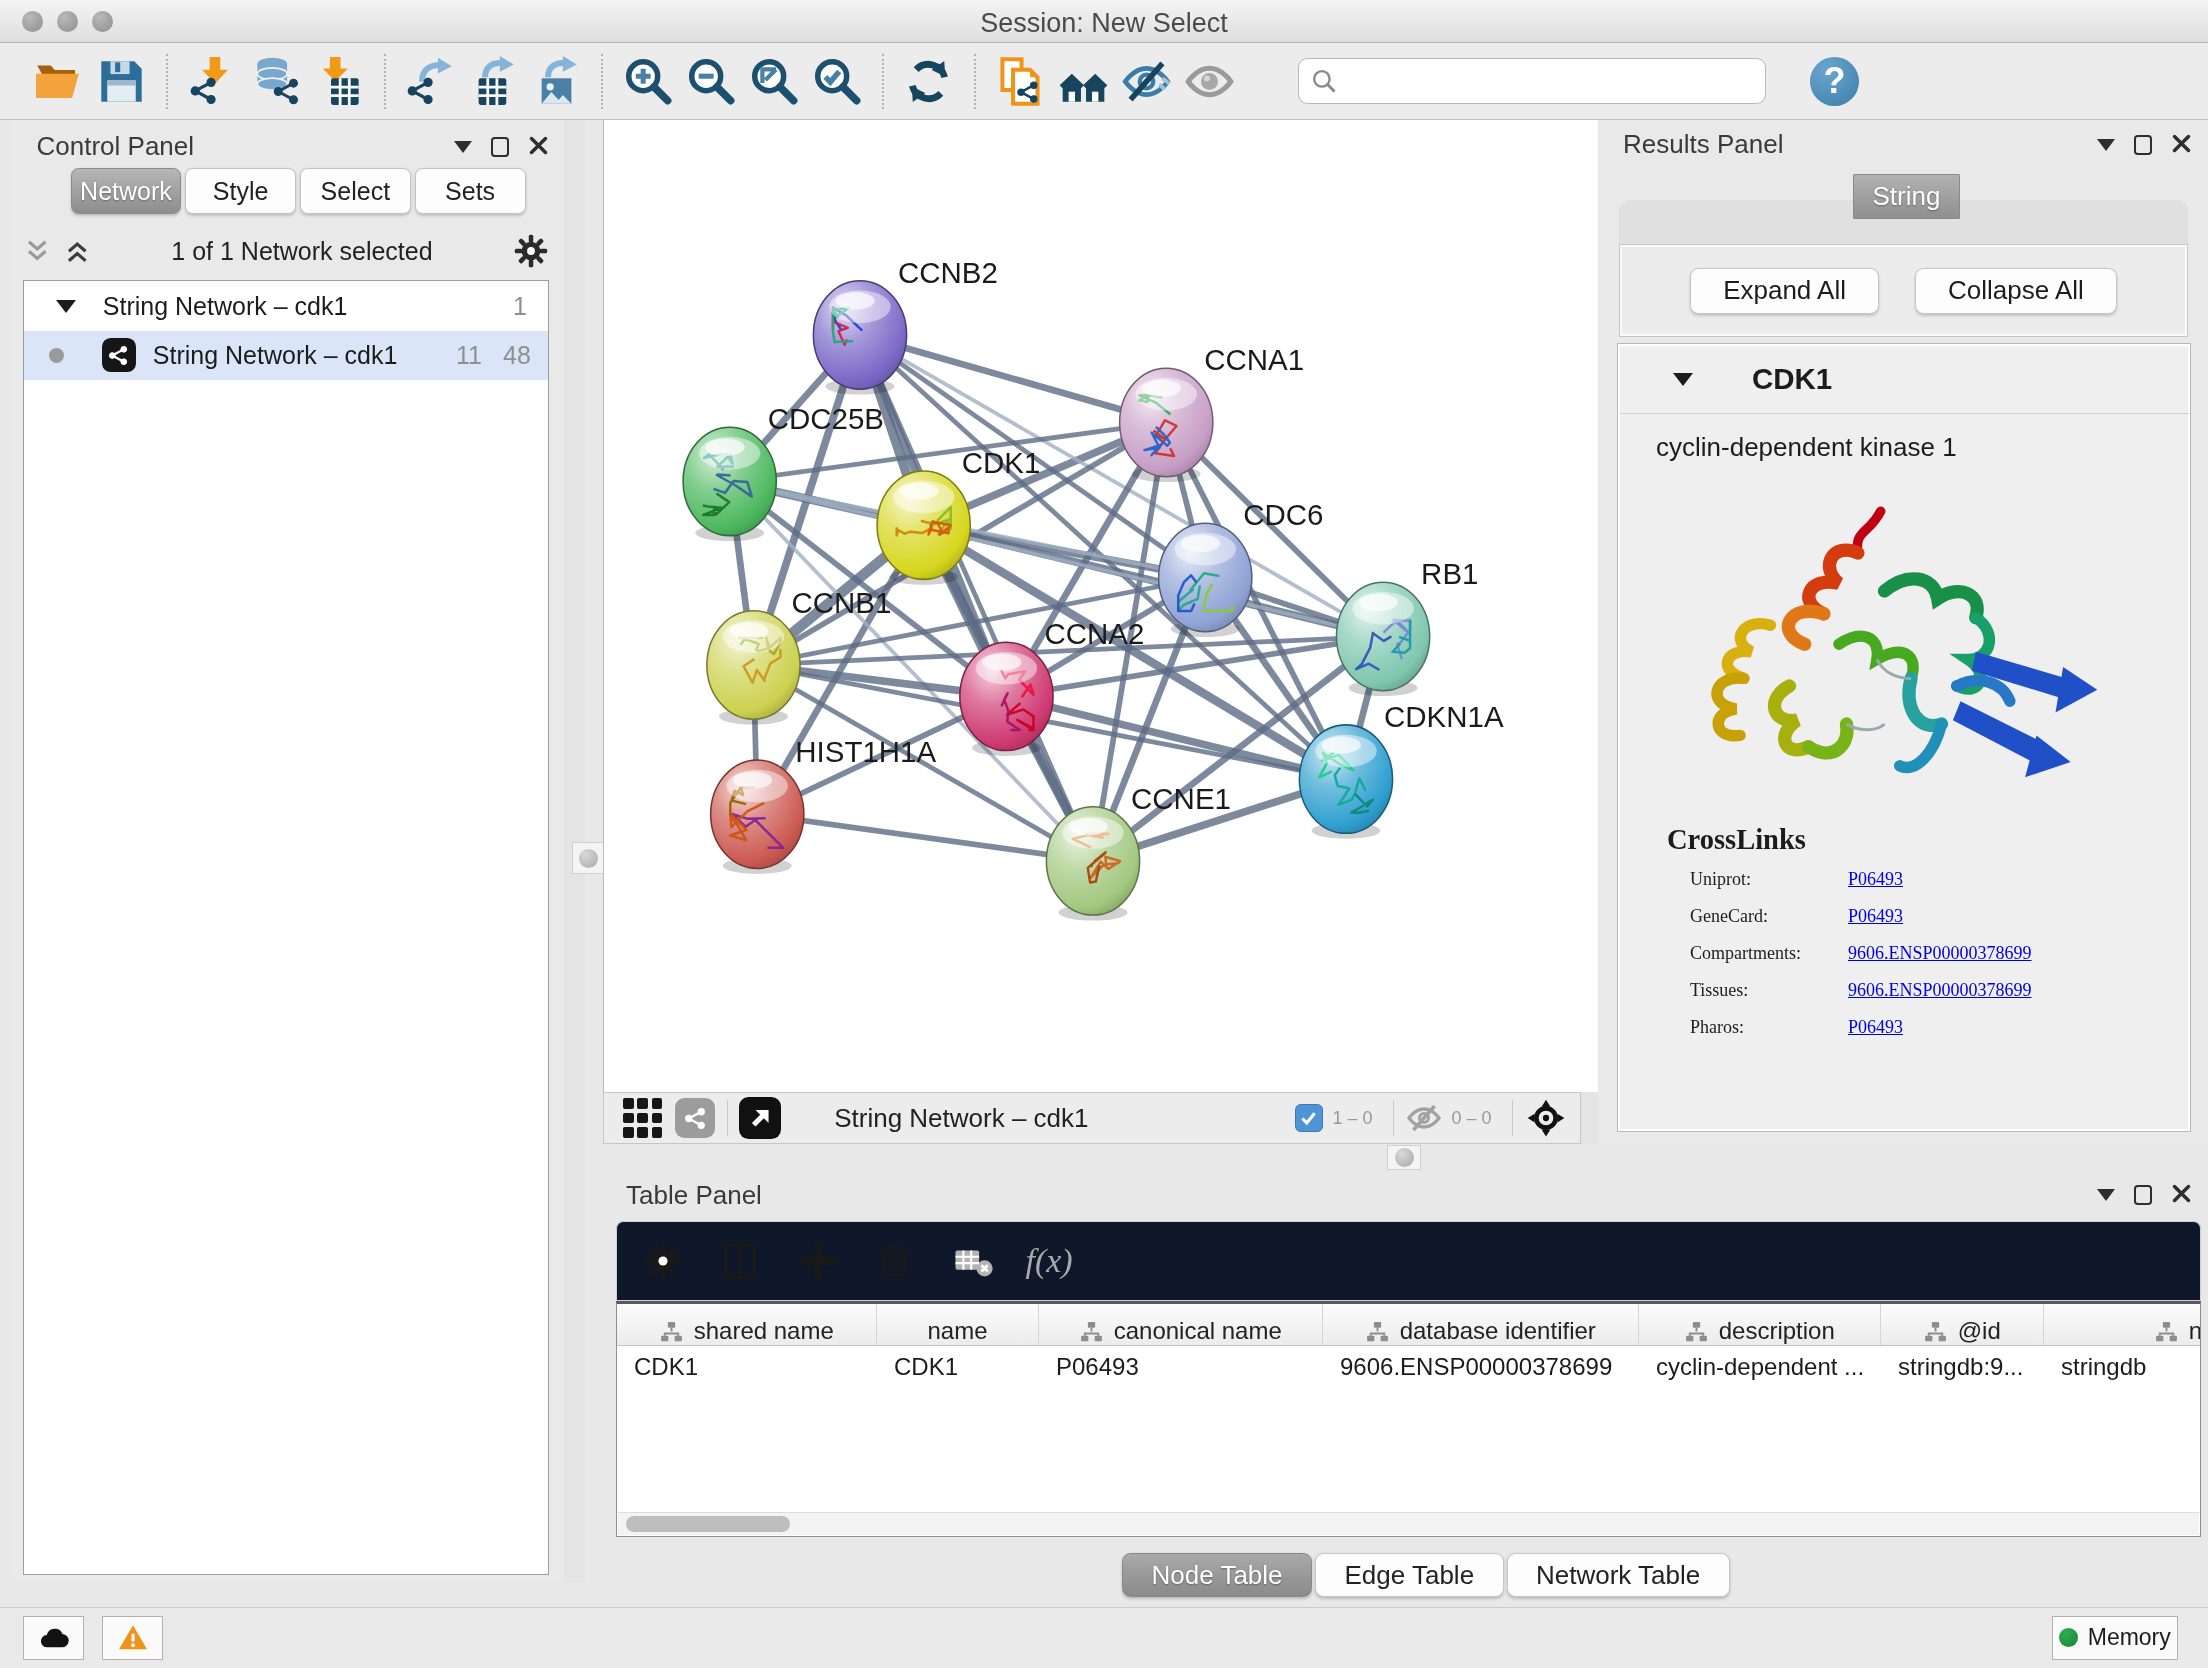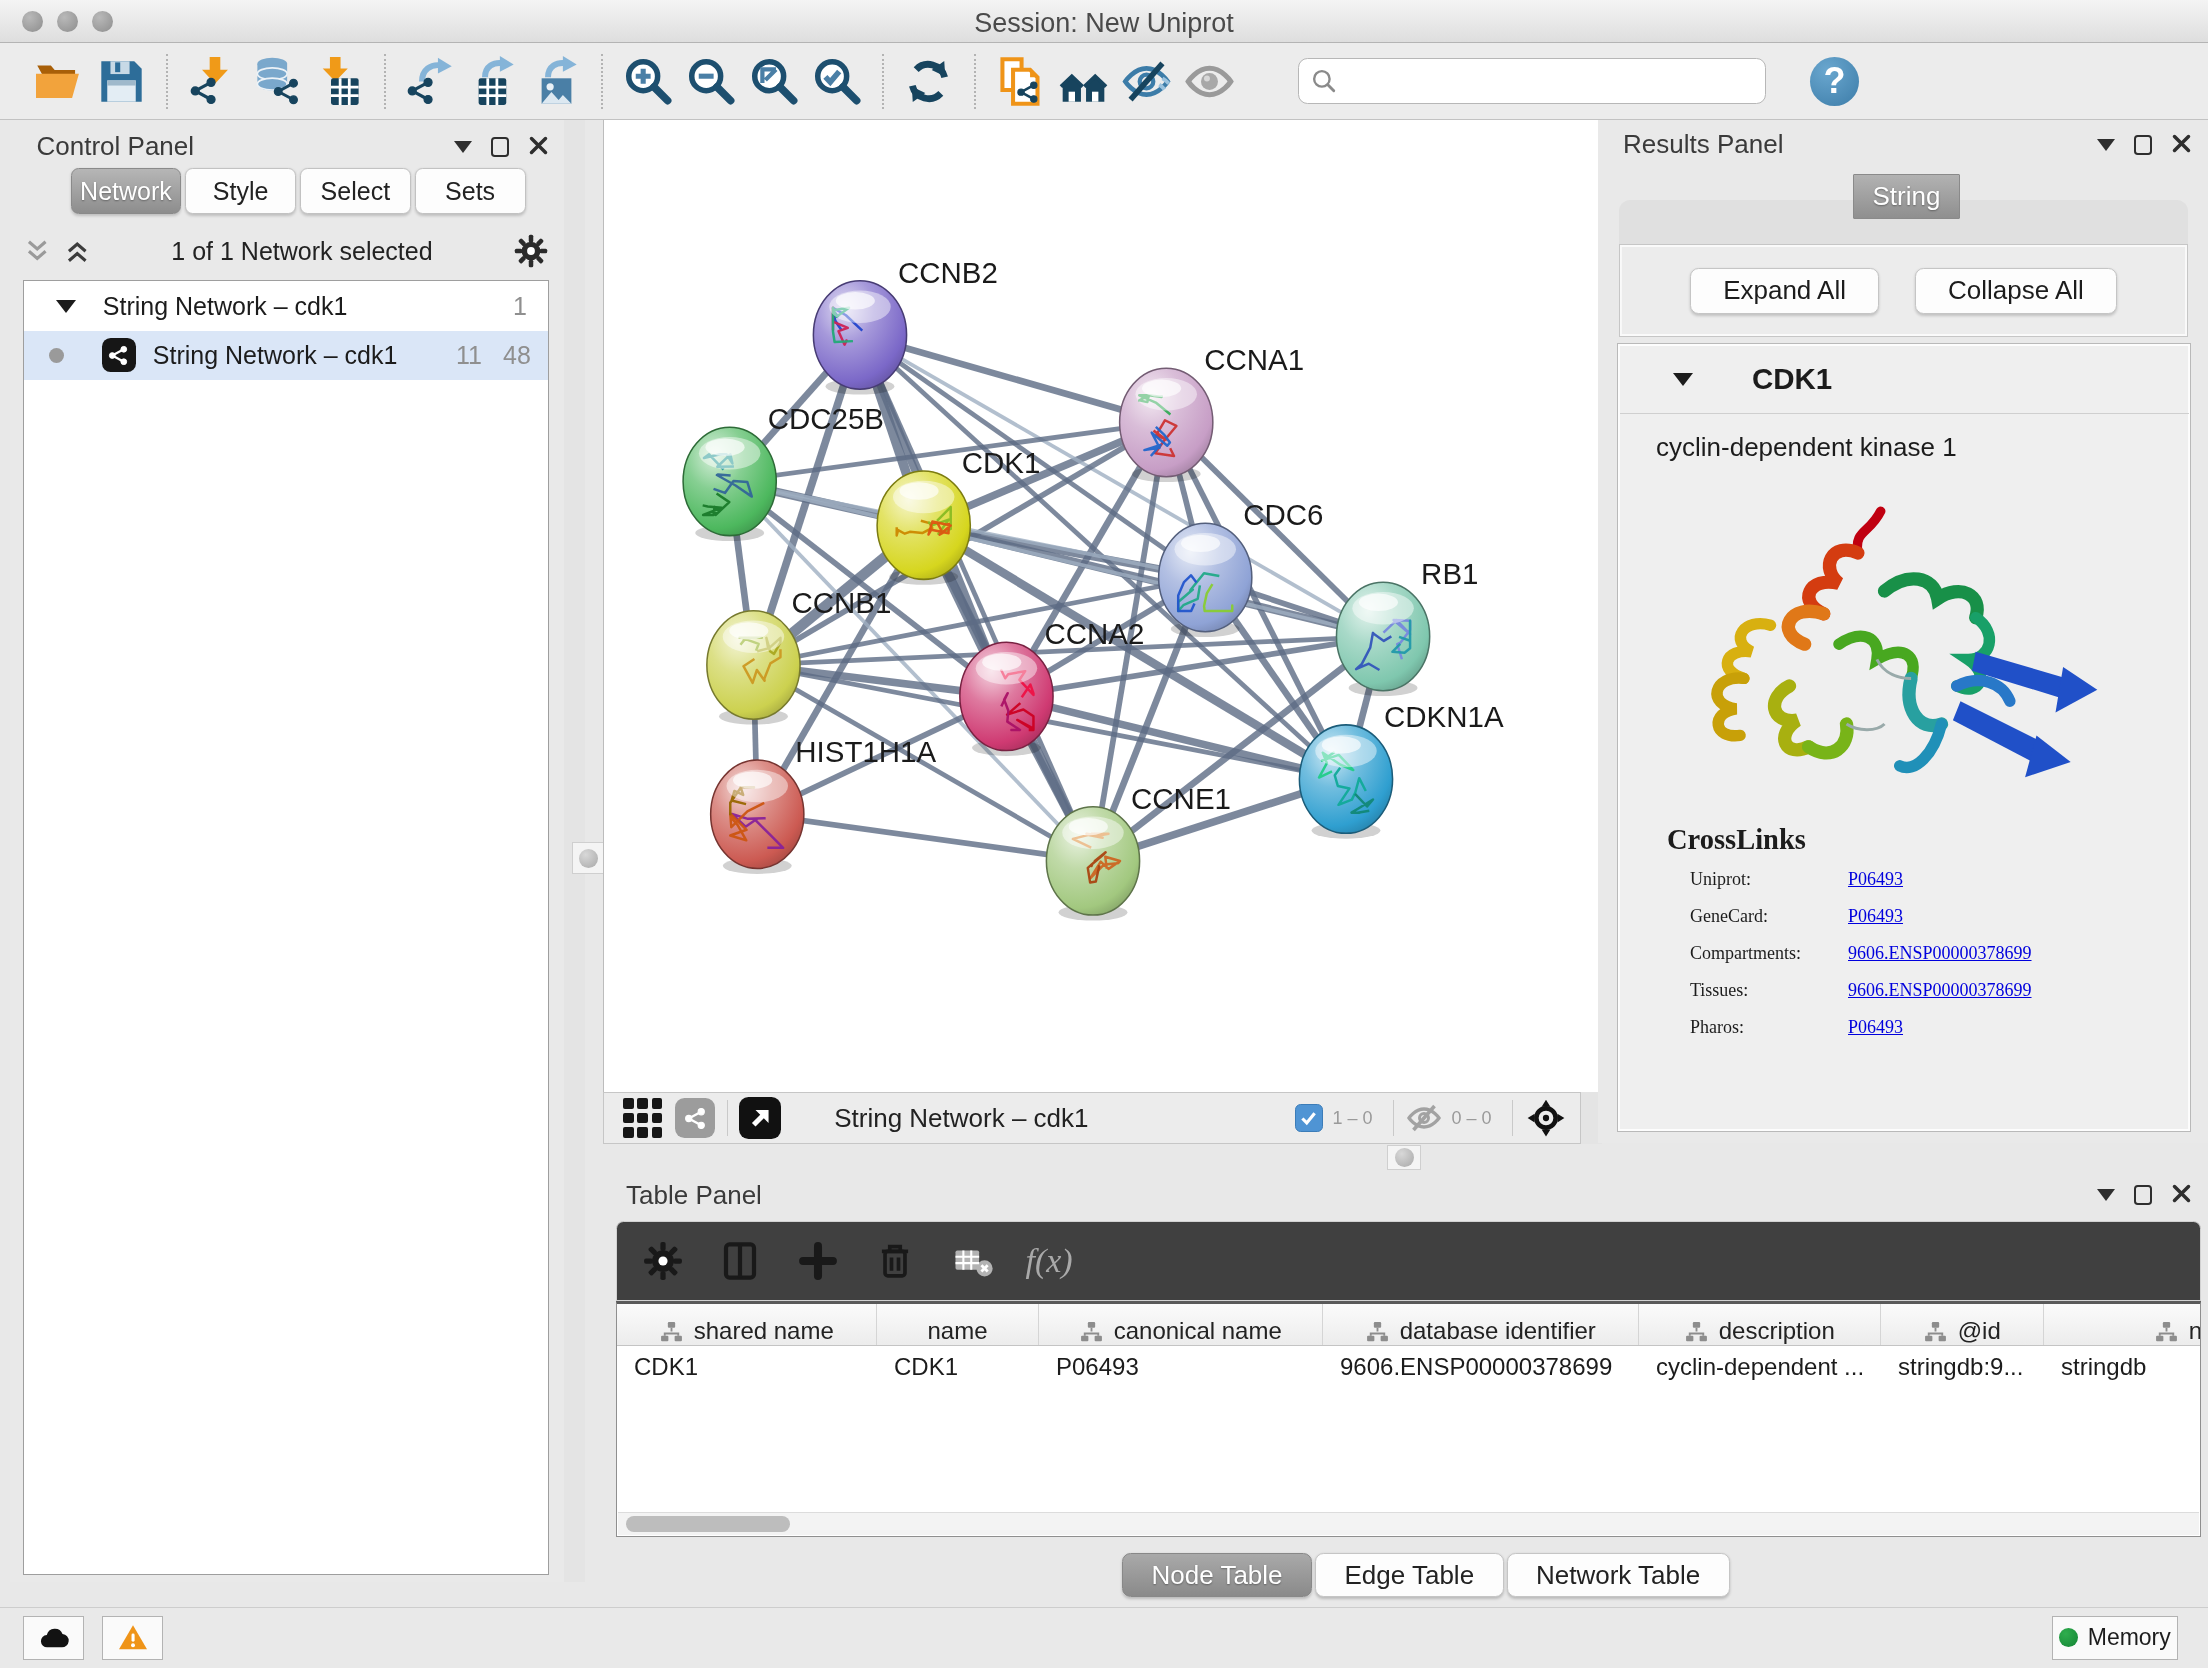--- a/index.html
+++ b/index.html
@@ -74,21 +74,21 @@
   .rp-protein-name { font-size:29.5px; font-weight:bold; margin-left:59px; }
   .rp-desc { left:38px; top:88px; font-size:26px; }
   .crosslinks { left:49px; top:480px; width:495px; font-family:"Liberation Serif", serif; }
   .crosslinks h3 { font-size:28.5px; margin-bottom:13.3px; }
   .cl-row { display:flex; font-size:18px; margin-bottom:16px; }
   .cl-label { width:181px; padding-left:23px; }
   .cl-link { color:#0000dd; text-decoration:underline; }
 
   
   .tp-header { left:609px; top:1172px; width:1600px; height:46px; display:flex; align-items:center; padding:0 17px 0 17px; }
-  .tp-toolbar { left:616px; top:1221px; width:1585px; height:80px; background:#404040; border:1px solid #d2d2d2; border-radius:7.6px 7.6px 0 0; display:flex; align-items:center; padding-left:21px; gap:28.5px; }
+  .tp-toolbar { left:616px; top:1221px; width:1585px; height:80px; background:#0f172a; border:1px solid #d2d2d2; border-radius:7.6px 7.6px 0 0; display:flex; align-items:center; padding-left:21px; gap:28.5px; }
   .tp-tool { width:49px; height:49px; display:flex; align-items:center; justify-content:center; }
   .tp-tool svg { width:42px; height:42px; }
   .fx-label { font-family:"Liberation Serif", serif; font-style:italic; font-size:34px; color:#a9a9a9; }
   .table-frame { left:616px; top:1301px; width:1585px; height:236px; background:#fff; border:1.9px solid #8f8f8f; border-top:3.8px solid #5a5a5a; overflow:hidden; }
   .thead { display:flex; height:42px; background:linear-gradient(#fbfbfb,#ececec); border-bottom:1px solid #c4c4c4; }
   .th { display:flex; align-items:flex-end; justify-content:center; gap:9.5px; font-size:24px; color:#222; border-right:1px solid #d5d5d5; overflow:hidden; white-space:nowrap; flex:0 0 auto; }
   .th svg { width:25px; height:25px; flex:0 0 auto; }
   .trow { display:flex; height:42px; }
   .td { padding-left:17px; display:flex; align-items:center; font-size:24px; white-space:nowrap; overflow:hidden; flex:0 0 auto; }
   .hscroll { left:618px; top:1512px; width:1581px; height:23px; background:#f3f3f3; border-top:1px solid #dcdcdc; }
@@ -133,21 +133,21 @@
       <rect x="15" y="15" width="7" height="5.5" rx="1"></rect>
       <path d="M12 7.5v3.5M5.5 15v-2h13v2" stroke="#8d8d8d" stroke-width="1.8" fill="none"></path>
     </g>
   </defs>
 </svg>
 
 <div class="abs titlebar">
   <span class="abs tl-dot" style="left:22px"></span>
   <span class="abs tl-dot" style="left:57px"></span>
   <span class="abs tl-dot" style="left:92px"></span>
-  <div class="abs win-title">Session: New Uniprot</div>
+  <div class="abs win-title">Session: New Select</div>
 </div>
 
 <div class="abs toolbar">
   <div class="tb-btn">
     <svg viewBox="0 0 24 24">
       <path d="M2 4.5h6.4l1.8 2.1h9.6v2.6H4.6z" fill="#a85f08"></path>
       <path d="M1.4 8.4h20.2l-3.2 11.4H1.4z" fill="#f2a33c"></path>
     </svg>
   </div>
   <div class="tb-btn">

